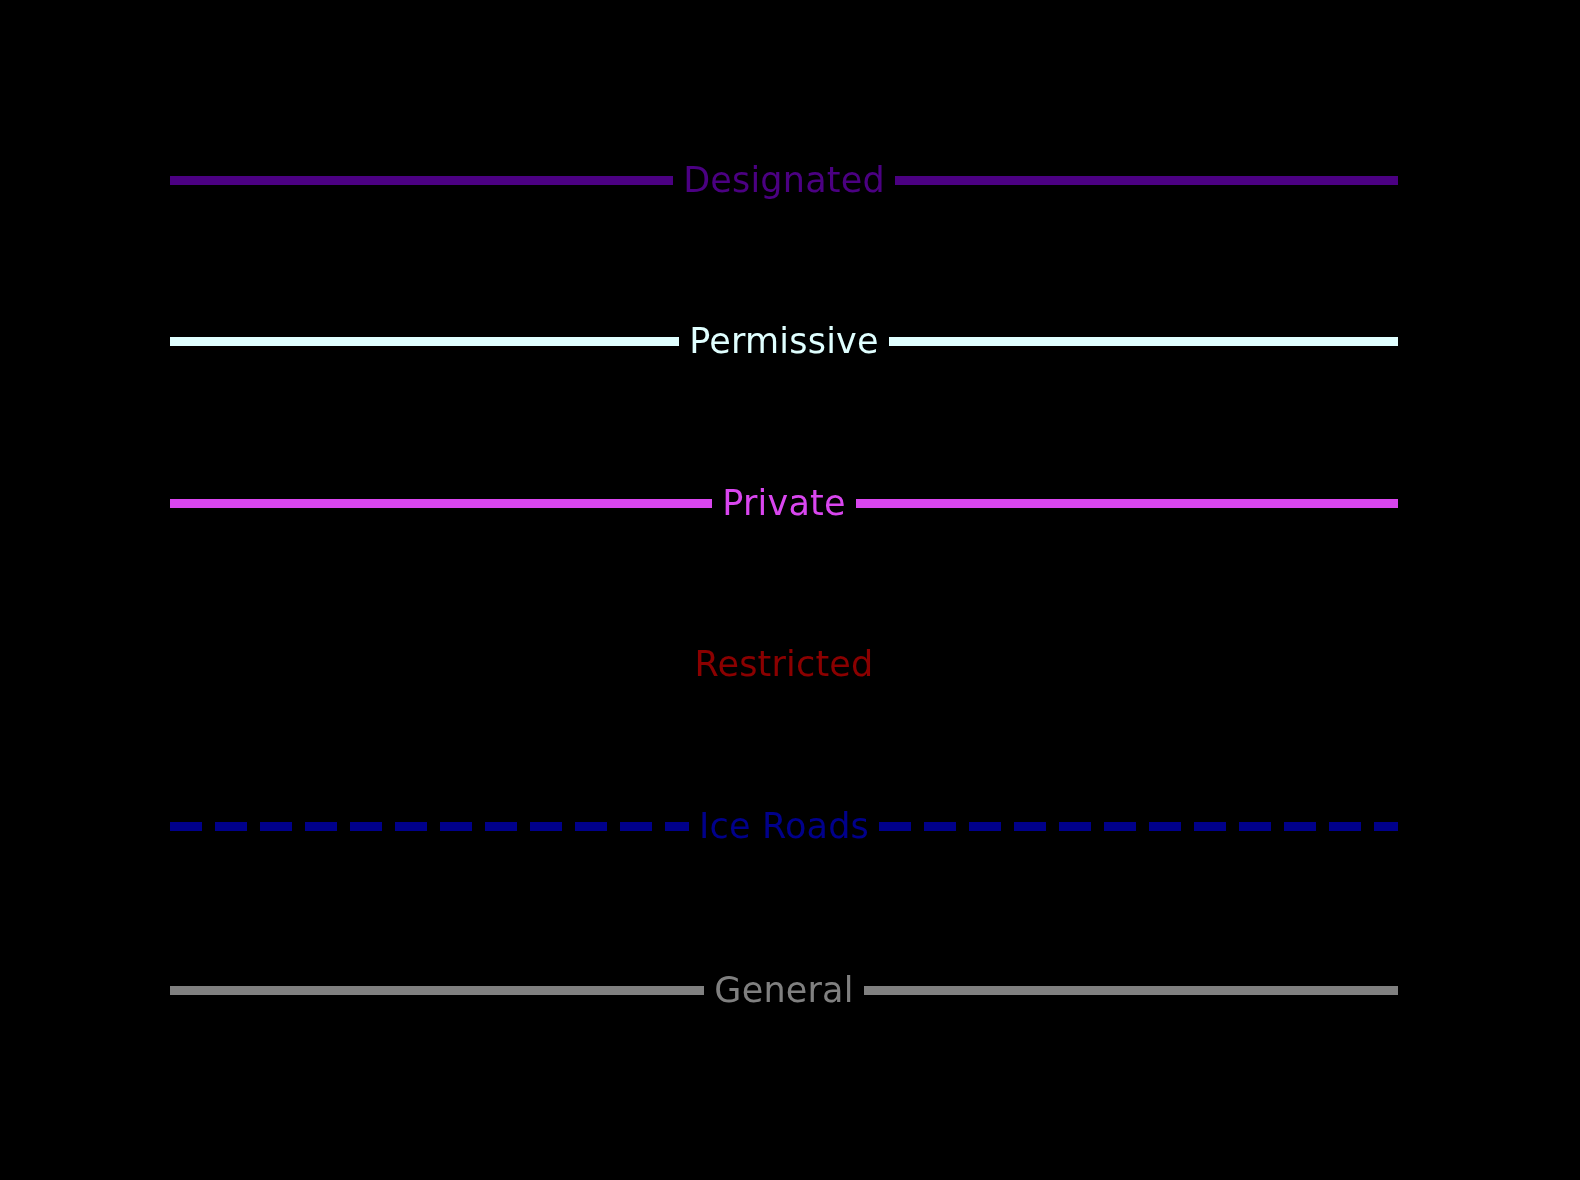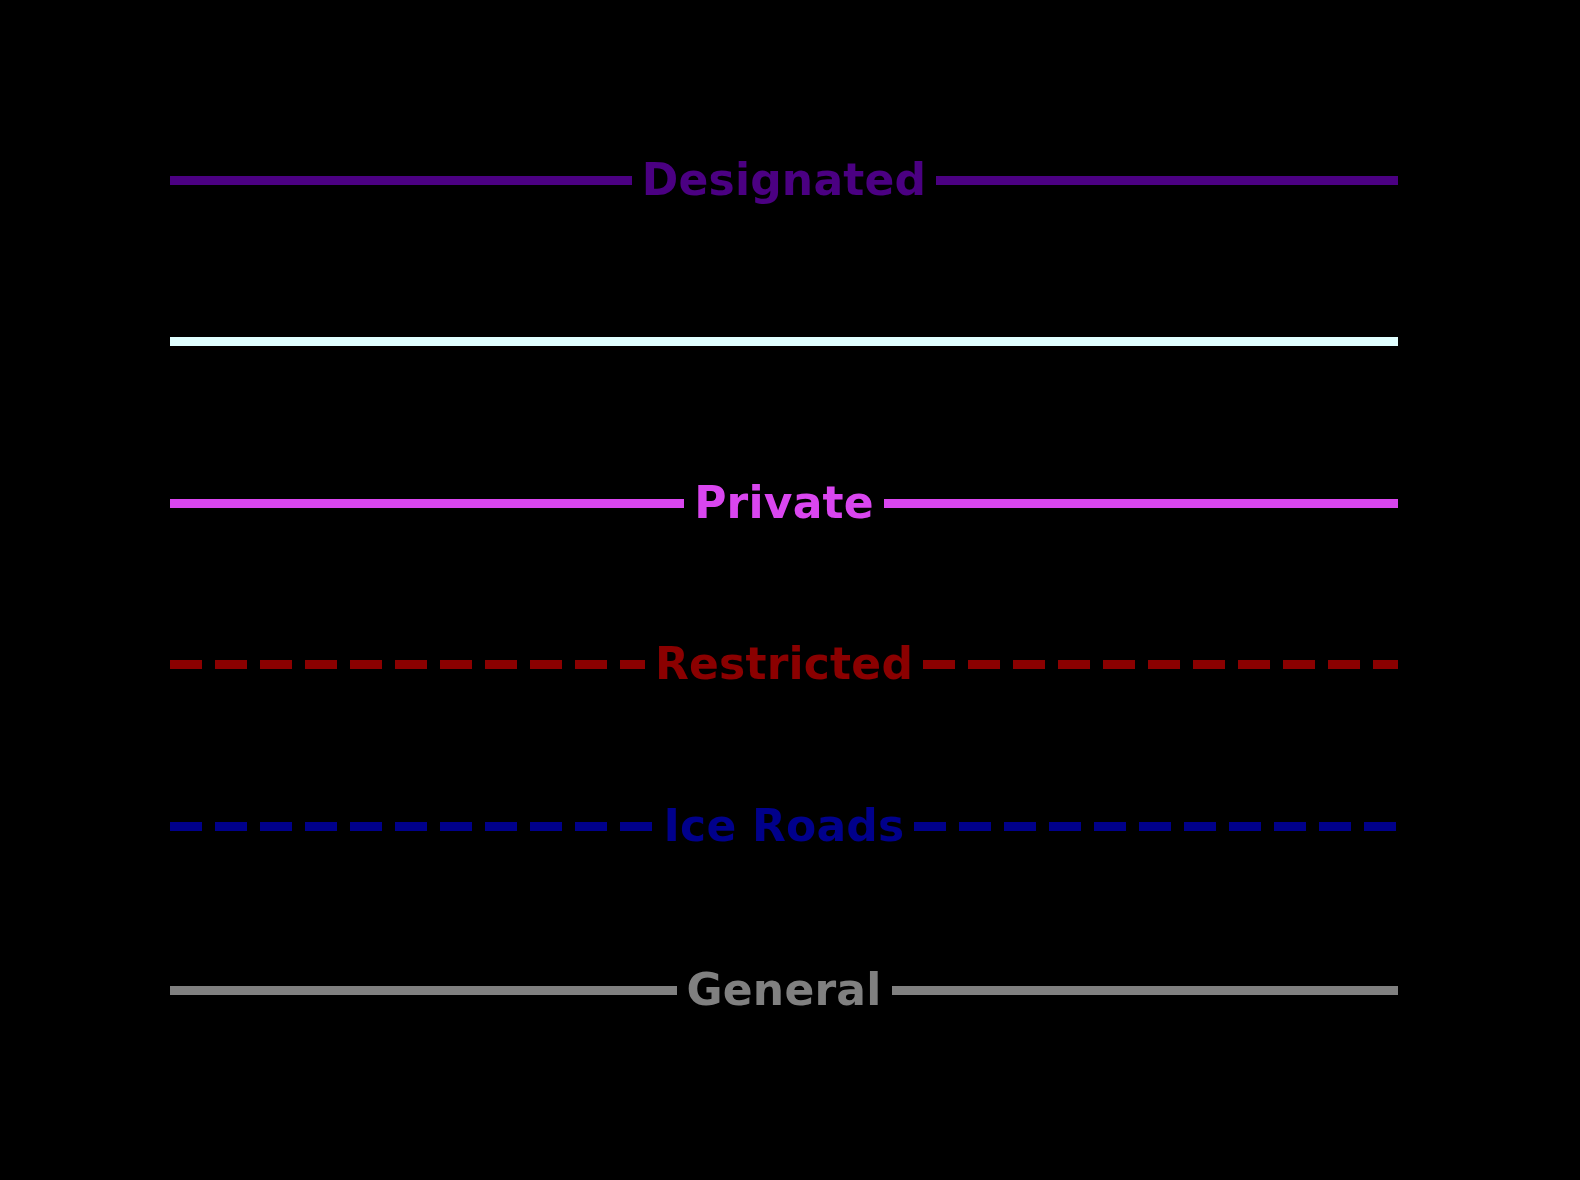--- a/index.html
+++ b/index.html
@@ -47,51 +47,52 @@
   }
   .legend-line.left-seg {
     background-position: left center;
   }
   .legend-line.right-seg {
     background-position: left center;
   }
   .legend-label {
     flex: 0 0 auto;
     padding: 0 10px;
-    font-size: 44px;
-    font-weight: bold;
+    font-size: 35px;
+    font-weight: normal;
     line-height: 1;
     white-space: nowrap;
     color: inherit;
     letter-spacing: 0.2px;
   }
 </style>
 </head>
 <body>
 
 <div id="legend-canvas" style="width: 1580px; height: 1180px; background: rgb(0, 0, 0);">
 
   <div class="legend-row" style="top: 180px; color: rgb(75, 0, 130); left: 170px; width: 1228px;">
     <span class="legend-line left-seg solid" style="height: 9px;"></span>
     <span class="legend-label">Designated</span>
     <span class="legend-line right-seg solid" style="height: 9px;"></span>
   </div>
 
   <div class="legend-row" style="top: 341px; color: rgb(224, 255, 255); left: 170px; width: 1228px;">
     <span class="legend-line left-seg solid" style="height: 9px;"></span>
+    <span class="legend-label">Permissive</span>
     <span class="legend-line right-seg solid" style="height: 9px;"></span>
   </div>
 
   <div class="legend-row" style="top: 503px; color: #d946ef; left: 170px; width: 1228px;">
     <span class="legend-line left-seg solid" style="height: 9px;"></span>
     <span class="legend-label">Private</span>
     <span class="legend-line right-seg solid" style="height: 9px;"></span>
   </div>
 
-  <div class="legend-row" style="top: 664px; color: rgb(139, 0, 0); left: 170px; width: 1228px;">
+  <div class="legend-row" style="top: 664px; color: rgb(139, 0, 0); left: 170px; width: 1228px; flex-direction: column;">
     <span class="legend-line left-seg dashed" style="height: 9px; background-size: 45px 9px;"></span>
     <span class="legend-label">Restricted</span>
     <span class="legend-line right-seg dashed" style="height: 9px; background-size: 45px 9px;"></span>
   </div>
 
   <div class="legend-row" style="top: 990px; color: rgb(128, 128, 128); left: 170px; width: 1228px;">
     <span class="legend-line left-seg solid" style="height: 9px;"></span>
     <span class="legend-label">General</span>
     <span class="legend-line right-seg solid" style="height: 9px;"></span>
   </div>

